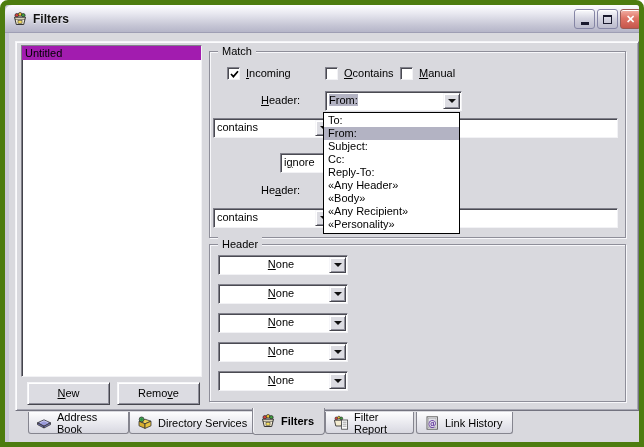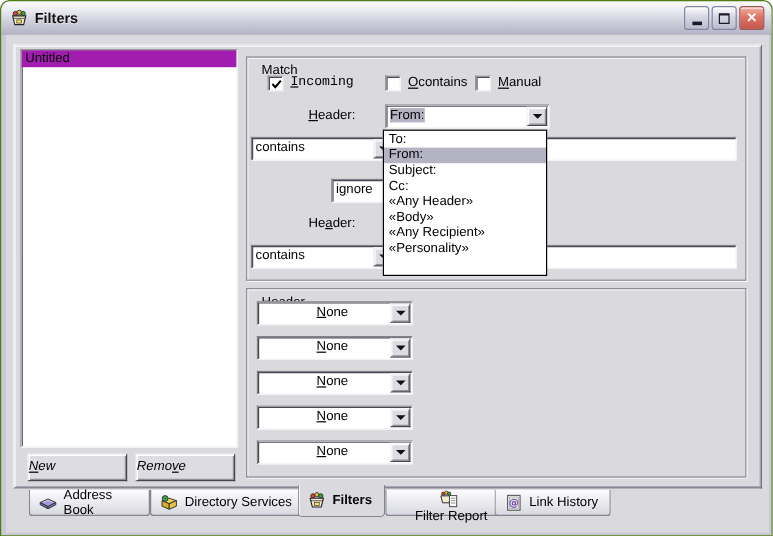--- a/index.html
+++ b/index.html
@@ -1,20 +1,20 @@
 <!DOCTYPE html>
 <html><head>
 <meta charset="utf-8">
 <style>
   * { box-sizing: border-box; margin: 0; padding: 0; }
   html,body { background:#fff; }
   body { font-family:"Liberation Sans", sans-serif; font-size:11px; color:#000; }
 
   .window { position:relative; width:644px; height:447px; background:#c9c9d6;
-            border:1px solid #4d7c0f; border-radius:8px 8px 0 0; overflow:hidden; }
+            border:5px solid #4d7c0f; border-radius:8px 8px 0 0; overflow:hidden; }
 
   
   .titlebar { position:absolute; left:0; top:0; width:642px; height:28px;
               border-radius:7px 7px 0 0;
               background:linear-gradient(180deg,#fdfdfe 0%,#e9e9f1 30%,#c6c6d5 75%,#b5b5c8 100%);
               border-bottom:1px solid #9e9eb4; display:flex; align-items:center; }
   .title-icon { margin:0 5px 0 7px; width:16px; height:16px; flex:0 0 auto; }
   .title-text { font-size:12px; font-weight:bold; color:#111; text-shadow:0 1px 0 rgba(255,255,255,.5); }
   .caption-btns { position:absolute; right:6px; top:4px; display:flex; gap:2px; }
   .cap-btn { width:21px; height:20px; border-radius:3px; border:1px solid #8585a5;
@@ -34,28 +34,28 @@
               border:1px solid; border-color:#f4f4f7 #73737f #73737f #f4f4f7;
               box-shadow:inset 1px 1px 0 #fcfcfe, inset -1px -1px 0 #a7a7b2; background:#d9d9de; }
 
   
   .listbox { position:absolute; left:12px; top:12px; width:181px; height:332px; background:#fff;
              border:1px solid; border-color:#808089 #f2f2f5 #f2f2f5 #808089;
              box-shadow:inset 1px 1px 0 #44444c; }
   .list-item { height:14px; line-height:14px; padding-left:3px; }
   .list-item.selected { background:#a21caf; }
 
-  .push-btn { position:absolute; height:23px; background:#dcdce2; text-align:left; line-height:21px;
+  .push-btn { position:absolute; height:23px; background:#dcdce2; text-align:center; line-height:21px;
               border:1px solid; border-color:#f6f6f9 #46464e #46464e #f6f6f9;
-              box-shadow:inset 1px 1px 0 #fff, inset -1px -1px 0 #8f8f9a; cursor:default;font-style:italic; }
+              box-shadow:inset 1px 1px 0 #fff, inset -1px -1px 0 #8f8f9a; cursor:default; }
 
   
   .groupbox { position:absolute; border:1px solid #8e8e99;
               box-shadow:inset 1px 1px 0 #f7f7fa, 1px 1px 0 #f7f7fa; }
-  .legend { position:absolute; top:-8px; left:8px; background:#d9d9de; padding:0 4px; line-height:14px;margin-top:12px; }
+  .legend { position:absolute; top:-8px; left:8px; background:#d9d9de; padding:0 4px; line-height:14px; }
 
   
   .sunken { background:#fff; border:1px solid; border-color:#81818b #f2f2f5 #f2f2f5 #81818b;
             box-shadow:inset 1px 1px 0 #4a4a52; }
   .combo { position:absolute; height:20px; }
   .combo .box { position:absolute; inset:0; background:#fff; border:1px solid;
                 border-color:#81818b #f2f2f5 #f2f2f5 #81818b; box-shadow:inset 1px 1px 0 #4a4a52; }
   .combo .text { position:absolute; left:4px; top:3px; line-height:13px; white-space:nowrap; }
   .combo .text.center { left:16px; right:20px; text-align:center; }
   .combo .sel { background:#b3b3c3; }
@@ -134,21 +134,21 @@
 
     <div class="groupbox" style="left:200px; top:18px; width:417px; height:187px;">
       <span class="legend">Match</span>
     </div>
 
     <span class="checkbox" style="left:218px; top:34px;">
       <svg width="11" height="11" viewBox="0 0 11 11">
         <polyline points="2,5 4.4,7.6 9,2.2" fill="none" stroke="#000" stroke-width="1.7"></polyline>
       </svg>
     </span>
-    <span class="cb-label" style="left:237px; top:34px;font-family:Liberation Mono, monospace;"><span class="accel">I</span><span>ncoming</span></span>
+    <span class="cb-label" style="left:237px; top:34px;"><span class="accel">I</span><span>ncoming</span></span>
 
     <span class="checkbox" style="left:316px; top:34px;"></span>
     <span class="cb-label" style="left:335px; top:34px;"><span class="accel">O</span><span>contains</span></span>
 
     <span class="checkbox" style="left:391px; top:34px;"></span>
     <span class="cb-label" style="left:410px; top:34px;"><span class="accel">M</span><span>anual</span></span>
 
     <span class="rlabel" style="left:252px; top:61px; width:60px;"><span class="accel">H</span><span>eader:</span></span>
     <div class="combo" style="left:316px; top:58px; width:137px;">
       <span class="box"></span>
@@ -181,20 +181,21 @@
           <i></i>
         </span>
     </div>
     <input class="field sunken" style="left: 326px; top: 175px; width: 283px;" value="">
 
     <div class="popup">
       <div class="item">To:</div>
       <div class="item selected">From:</div>
       <div class="item">Subject:</div>
       <div class="item">Cc:</div>
+      <div class="item">Reply-To:</div>
       <div class="item">«Any Header»</div>
       <div class="item">«Body»</div>
       <div class="item">«Any Recipient»</div>
       <div class="item">«Personality»</div>
     </div>
 
     <div class="groupbox" style="left:200px; top:211px; width:417px; height:158px;">
       <span class="legend">Header</span>
     </div>
 
@@ -266,21 +267,21 @@
           <circle cx="8.1" cy="3.3" r="1.8" fill="#eec22f" stroke="#222" stroke-width="0.7"></circle>
           <circle cx="11.3" cy="4.3" r="1.8" fill="#3f9f3f" stroke="#222" stroke-width="0.7"></circle>
           <path d="M2.5 6.2 h11 l-1.8 7.3 h-7.4 z" fill="#f3ebd0" stroke="#222" stroke-width="0.9"></path>
           <path d="M3 8.3 h10" stroke="#222" stroke-width="0.6"></path>
           <rect x="6" y="9.6" width="4" height="2.6" fill="#f8e060" stroke="#222" stroke-width="0.5"></rect>
         </svg>
       </span>
       <span>Filters</span>
     </div>
 
-    <div class="tab" style="left:316px; width:110px;flex-direction:column;">
+    <div class="tab" style="left:316px; width:89px;">
       <span class="ticon">
         <svg width="16" height="16" viewBox="0 0 16 16">
           <circle cx="3.4" cy="3.4" r="1.4" fill="#d94040" stroke="#222" stroke-width="0.6"></circle>
           <circle cx="5.9" cy="2.6" r="1.4" fill="#eec22f" stroke="#222" stroke-width="0.6"></circle>
           <circle cx="8.3" cy="3.4" r="1.4" fill="#3f9f3f" stroke="#222" stroke-width="0.6"></circle>
           <path d="M1.4 5.2 h8.2 l-1.4 5.8 h-5.4 z" fill="#f3ebd0" stroke="#222" stroke-width="0.8"></path>
           <rect x="8.6" y="5" width="6" height="9.2" fill="#fdfdfd" stroke="#444" stroke-width="0.8"></rect>
           <path d="M9.7 7.2 h3.8 M9.7 9.2 h3.8 M9.7 11.2 h3.8" stroke="#8a8a8a" stroke-width="0.8"></path>
         </svg>
       </span>

